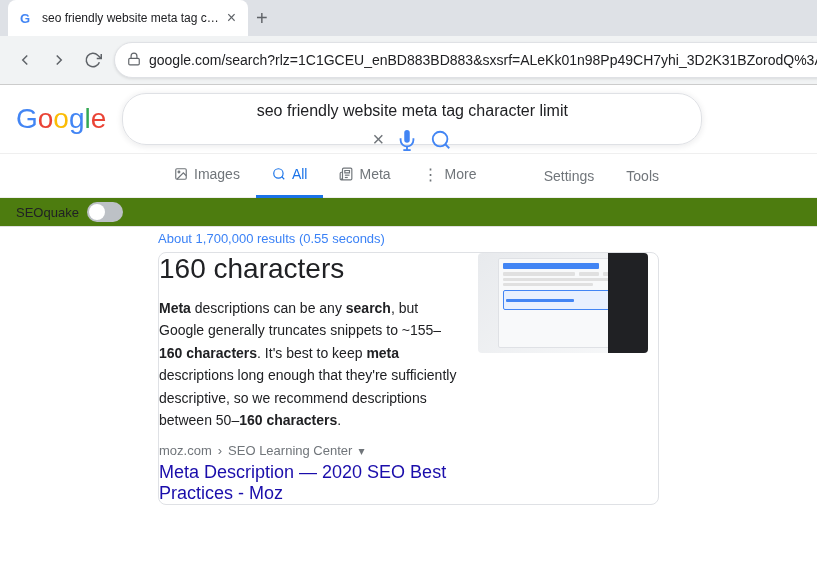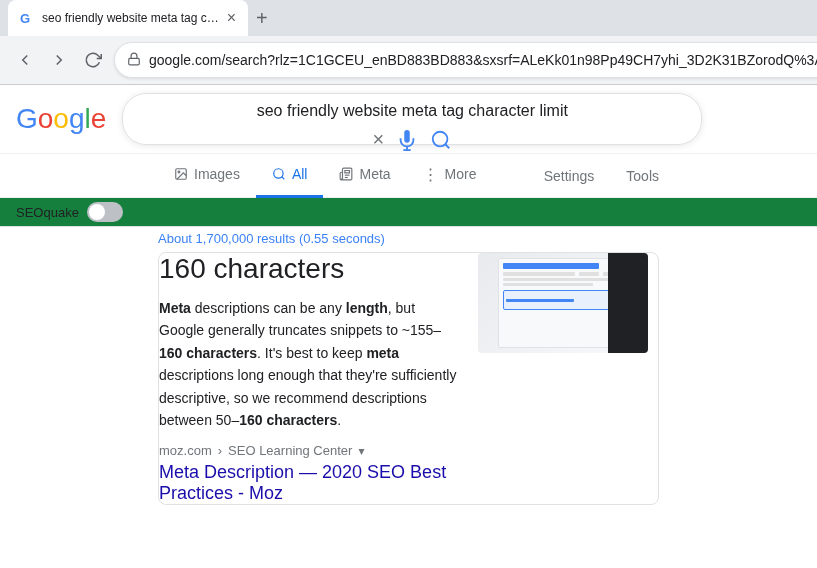--- a/index.html
+++ b/index.html
@@ -39,21 +39,21 @@
     .search-box-icons { display: flex; align-items: center; gap: 12px; }
     .x-btn { color: #70757a; font-size: 20px; cursor: pointer; }
     
     .search-nav { display: flex; align-items: center; padding: 0 158px; border-bottom: 1px solid #efefef; height: 44px; }
     .nav-tabs { display: flex; gap: 0; align-items: center; }
     .nav-tab { display: flex; align-items: center; gap: 6px; padding: 0 16px; height: 44px; font-size: 14px; color: #70757a; cursor: pointer; border-bottom: 3px solid transparent; text-decoration: none; }
     .nav-tab.active { color: #1a73e8; border-bottom: 3px solid #1a73e8; }
     .nav-right { margin-left: auto; display: flex; gap: 32px; justify-content: space-between; }
     .nav-right-btn { font-size: 14px; color: #70757a; cursor: pointer; background: none; border: none; }
 
-    .seoquake-bar { display: flex; align-items: center; padding: 4px 16px; background: #15803d; border-bottom: 1px solid #e0e0e0; }
+    .seoquake-bar { display: flex; align-items: center; padding: 4px 16px; background: #4d7c0f; border-bottom: 1px solid #e0e0e0; }
     .seoquake-label { font-size: 13px; font-weight: 500; color: #202124; margin-right: 8px; }
     .toggle { width: 36px; height: 20px; background: #bdc1c6; border-radius: 10px; position: relative; cursor: pointer; }
     .toggle-knob { width: 16px; height: 16px; background: #fff; border-radius: 50%; position: absolute; top: 2px; left: 2px; transition: left 0.2s; }
 
     .results-count { padding: 4px 158px 6px; font-size: 13px; color: #3b82f6; }
 
     .results-area { padding: 0 158px; overflow-y: auto; }
 
     
     .featured-snippet { border: 1px solid #dfe1e5; border-radius: 8px; margin-bottom: 12px; display: flex; gap: 16px; position: relative; }
@@ -195,21 +195,21 @@
   </div>
 
   <div class="results-count">About 1,700,000 results (0.55 seconds)</div>
 
   <div class="results-area">
 
     <div class="featured-snippet">
       <div class="snippet-content">
         <div class="snippet-heading">160 characters</div>
         <div class="snippet-body">
-          <strong>Meta</strong> descriptions can be any <strong>length</strong>, but Google generally truncates snippets to ~155–<strong>160 characters</strong>. It's best to keep <strong>meta</strong> descriptions long enough that they're sufficiently descriptive, so we recommend descriptions between 50–<strong>160 characters</strong>.
+          <strong>Meta</strong> descriptions can be any <strong>search</strong>, but Google generally truncates snippets to ~155–<strong>160 characters</strong>. It's best to keep <strong>meta</strong> descriptions long enough that they're sufficiently descriptive, so we recommend descriptions between 50–<strong>160 characters</strong>.
         </div>
         <div class="snippet-source">
           <span class="source-domain">moz.com</span>
           <span class="source-sep">›</span>
           <span class="source-section">SEO Learning Center</span>
           <span class="dropdown-arrow">▾</span>
         </div>
         <a class="snippet-link" href="#">Meta Description — 2020 SEO Best Practices - Moz</a>
       </div>
       <div class="snippet-image-area">

